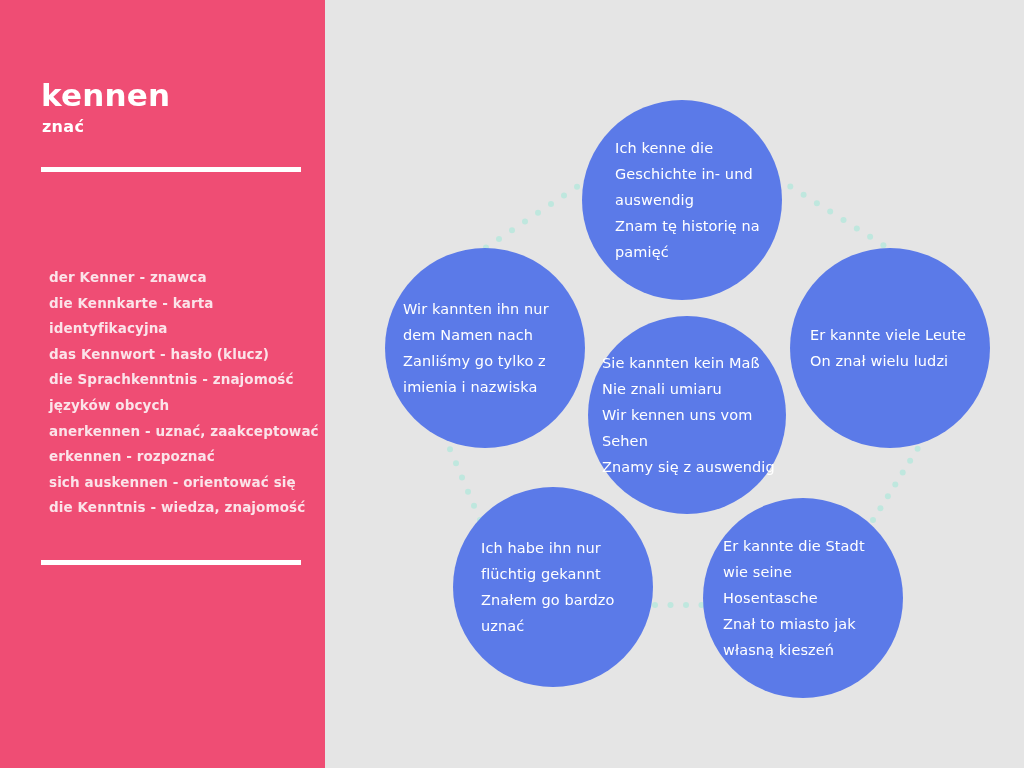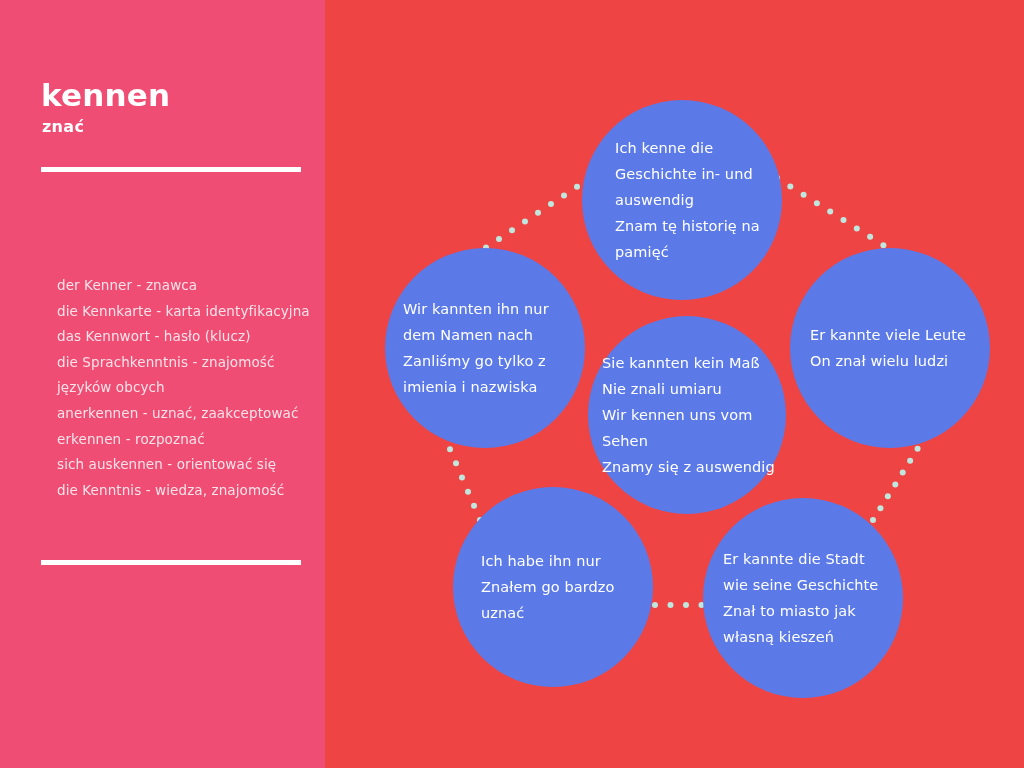--- a/index.html
+++ b/index.html
@@ -10,21 +10,21 @@
   body {
     width: 1024px;
     height: 768px;
     overflow: hidden;
     font-family: "DejaVu Sans", sans-serif;
   }
   #slide {
     position: relative;
     width: 1024px;
     height: 768px;
-    background: #ef4444;
+    background: #e5e5e5;
   }
 
   
   #sidebar {
     position: absolute;
     left: 0;
     top: 0;
     width: 325px;
     height: 768px;
     background: #ef4d74;
@@ -64,22 +64,23 @@
     width: 260px;
     height: 5px;
     background: #ffffff;
   }
   #vocab {
     position: absolute;
     left: 41px;
     top: 257px;
     width: 275px;
     list-style: none;
-    margin: 16px;
+    margin: 8px;
     padding: 0;
+    font-weight: bold;
   }
   #vocab li {
     font-size: 13.5px;
     line-height: 25.6px;
     color: #fbe3e9;
     letter-spacing: 0.1px;
     white-space: normal;
   }
 
   
@@ -224,29 +225,30 @@
     <div class="bubble" id="bubble-right">
       <div class="bubble-text">
           <div>Er kannte viele Leute</div>
           <div>On znał wielu ludzi</div>
         </div>
     </div>
 
     <div class="bubble" id="bubble-bottom-left">
       <div class="bubble-text">
           <div>Ich habe ihn nur</div>
+          <div>flüchtig gekannt</div>
           <div>Znałem go bardzo</div>
           <div>uznać</div>
         </div>
     </div>
 
     <div class="bubble" id="bubble-bottom-right">
       <div class="bubble-text">
           <div>Er kannte die Stadt</div>
-          <div>wie seine Geschichte</div>
+          <div>wie seine Hosentasche</div>
           <div>Znał to miasto jak</div>
           <div>własną kieszeń</div>
         </div>
     </div>
 
     <div class="bubble" id="bubble-center">
       <div class="bubble-text">
           <div>Sie kannten kein Maß</div>
           <div>Nie znali umiaru</div>
           <div>Wir kennen uns vom</div>

